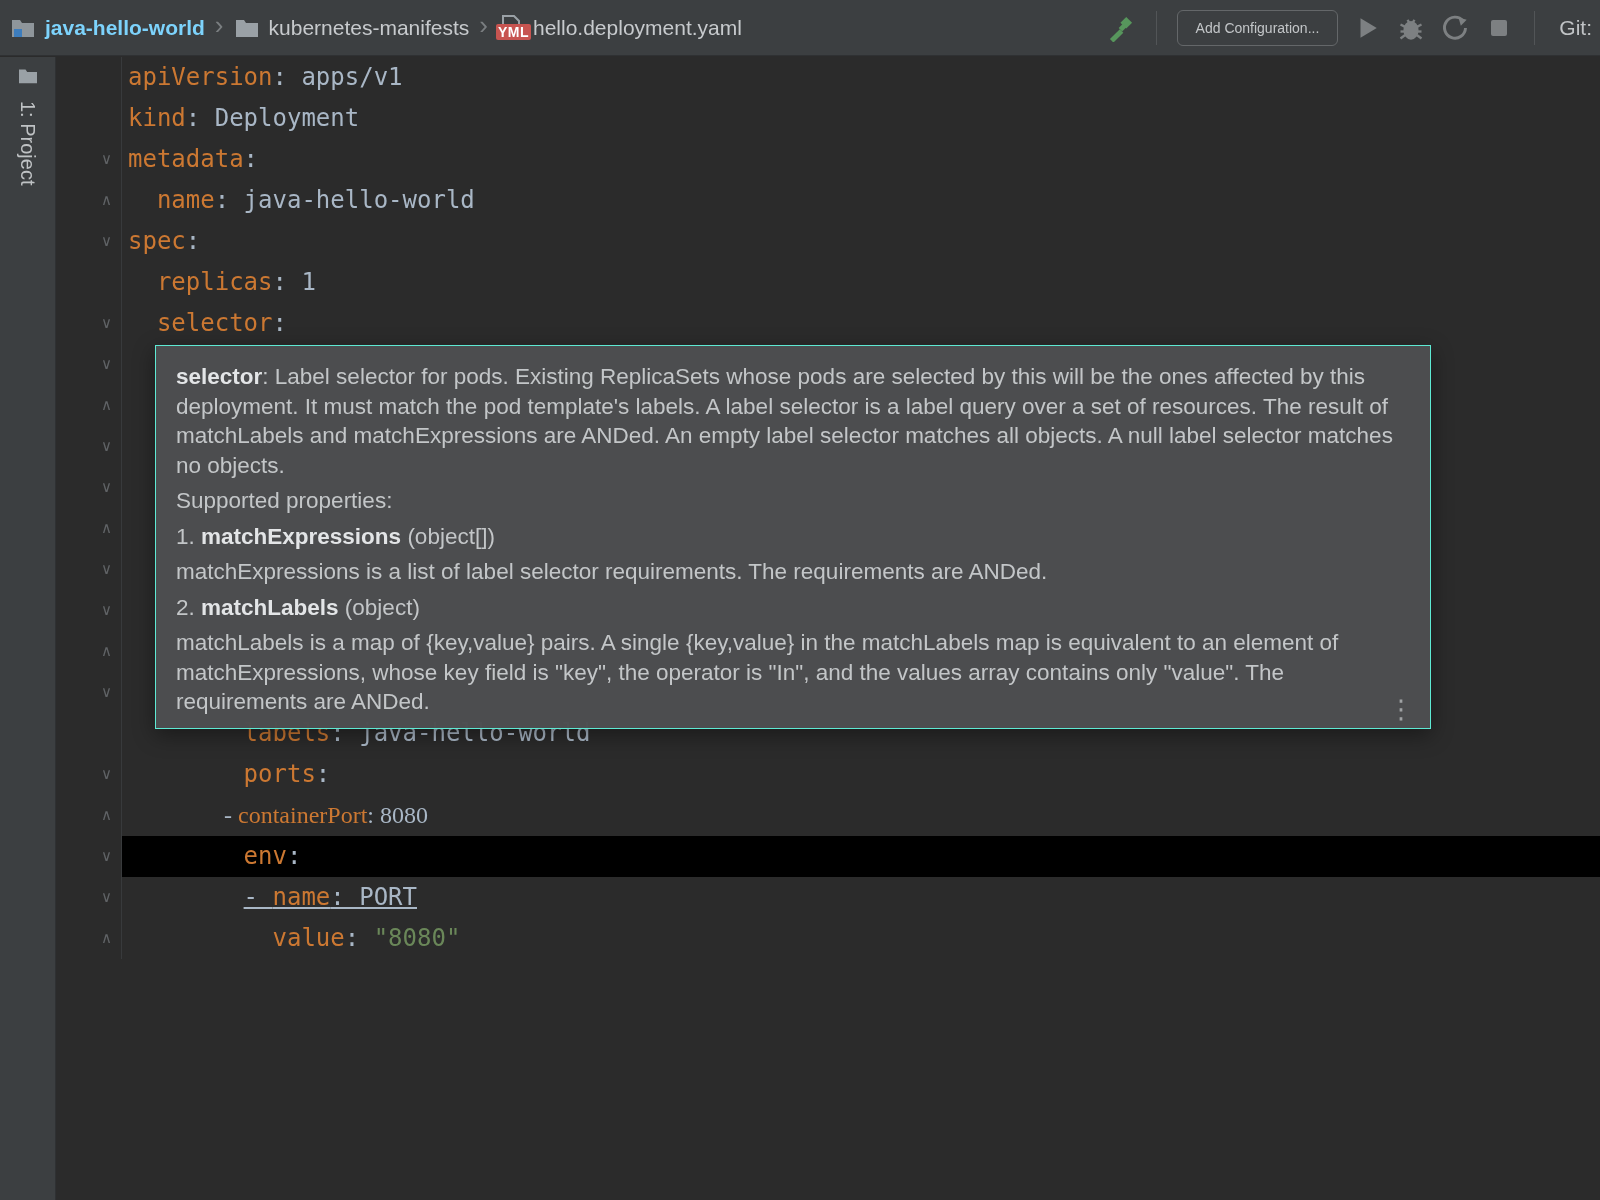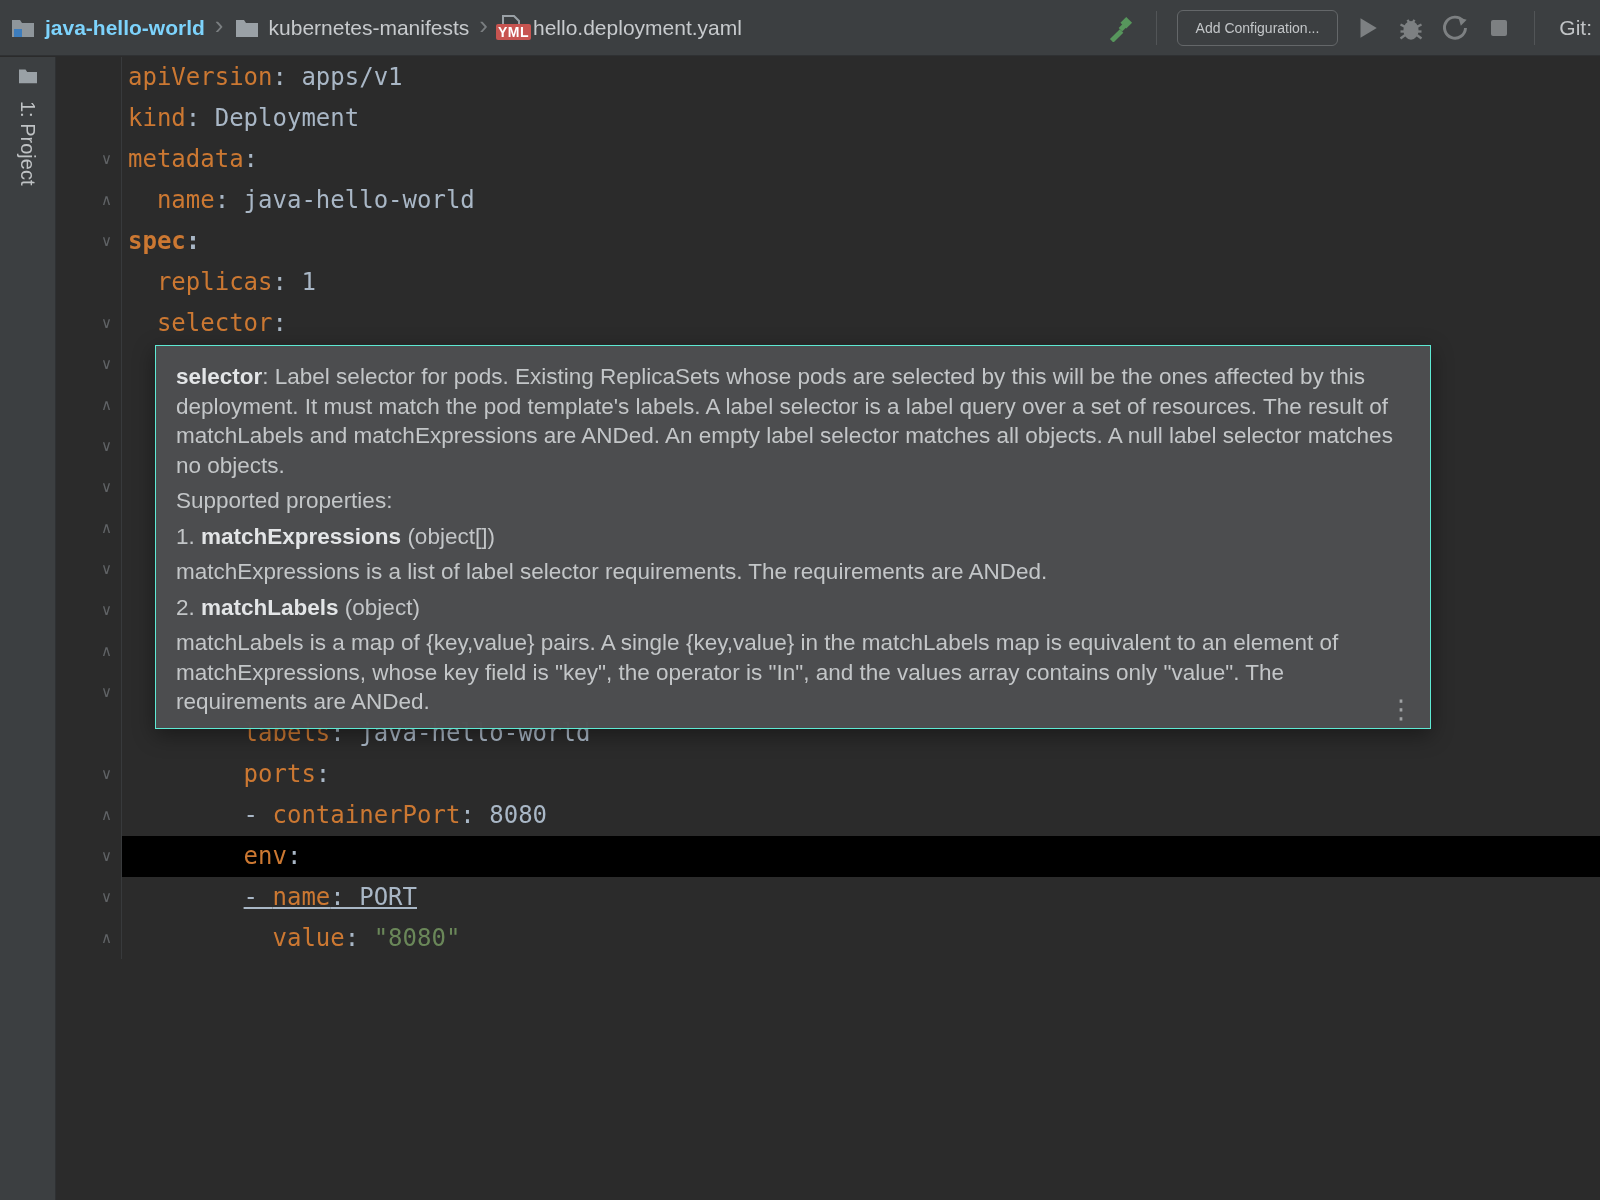--- a/index.html
+++ b/index.html
@@ -192,21 +192,21 @@
       <div class="code-row">
         <div class="gutter-cell">
           <span class="fold">∧</span>
         </div>
         <div class="code-cell" style="padding-left: calc(2ch + 6px);"><span class="tok-key">name</span><span class="tok-plain">: java-hello-world</span></div>
       </div>
       <div class="code-row">
         <div class="gutter-cell">
           <span class="fold">∨</span>
         </div>
-        <div class="code-cell" style="padding-left: calc(0ch + 6px); font-weight: bold;"><span class="tok-key">spec</span><span class="tok-plain">:</span></div>
+        <div class="code-cell" style="padding-left: calc(0ch + 6px);"><span class="tok-key">spec</span><span class="tok-plain">:</span></div>
       </div>
       <div class="code-row">
         <div class="gutter-cell"></div>
         <div class="code-cell" style="padding-left: calc(2ch + 6px);"><span class="tok-key">replicas</span><span class="tok-plain">: 1</span></div>
       </div>
       <div class="code-row">
         <div class="gutter-cell">
           <span class="fold">∨</span>
         </div>
         <div class="code-cell" style="padding-left: calc(2ch + 6px);"><span class="tok-key">selector</span><span class="tok-plain">:</span></div>
@@ -272,21 +272,21 @@
       <div class="code-row">
         <div class="gutter-cell">
           <span class="fold">∨</span>
         </div>
         <div class="code-cell" style="padding-left: calc(8ch + 6px);"><span class="tok-key">ports</span><span class="tok-plain">:</span></div>
       </div>
       <div class="code-row">
         <div class="gutter-cell">
           <span class="fold">∧</span>
         </div>
-        <div class="code-cell" style="padding-left: calc(8ch + 6px);"><span class="tok-plain">- </span><span class="tok-key">containerPort</span><span class="tok-plain">: 8080</span></div>
+        <div class="code-cell" style="padding-left: calc(8ch + 6px); font-family: Liberation Serif, serif;"><span class="tok-plain">- </span><span class="tok-key">containerPort</span><span class="tok-plain">: 8080</span></div>
       </div>
       <div class="code-row highlight">
         <div class="gutter-cell">
           <span class="fold">∨</span>
         </div>
         <div class="code-cell" style="padding-left: calc(8ch + 6px);"><span class="tok-key">env</span><span class="tok-plain">:</span></div>
       </div>
       <div class="code-row">
         <div class="gutter-cell">
           <span class="fold">∨</span>

